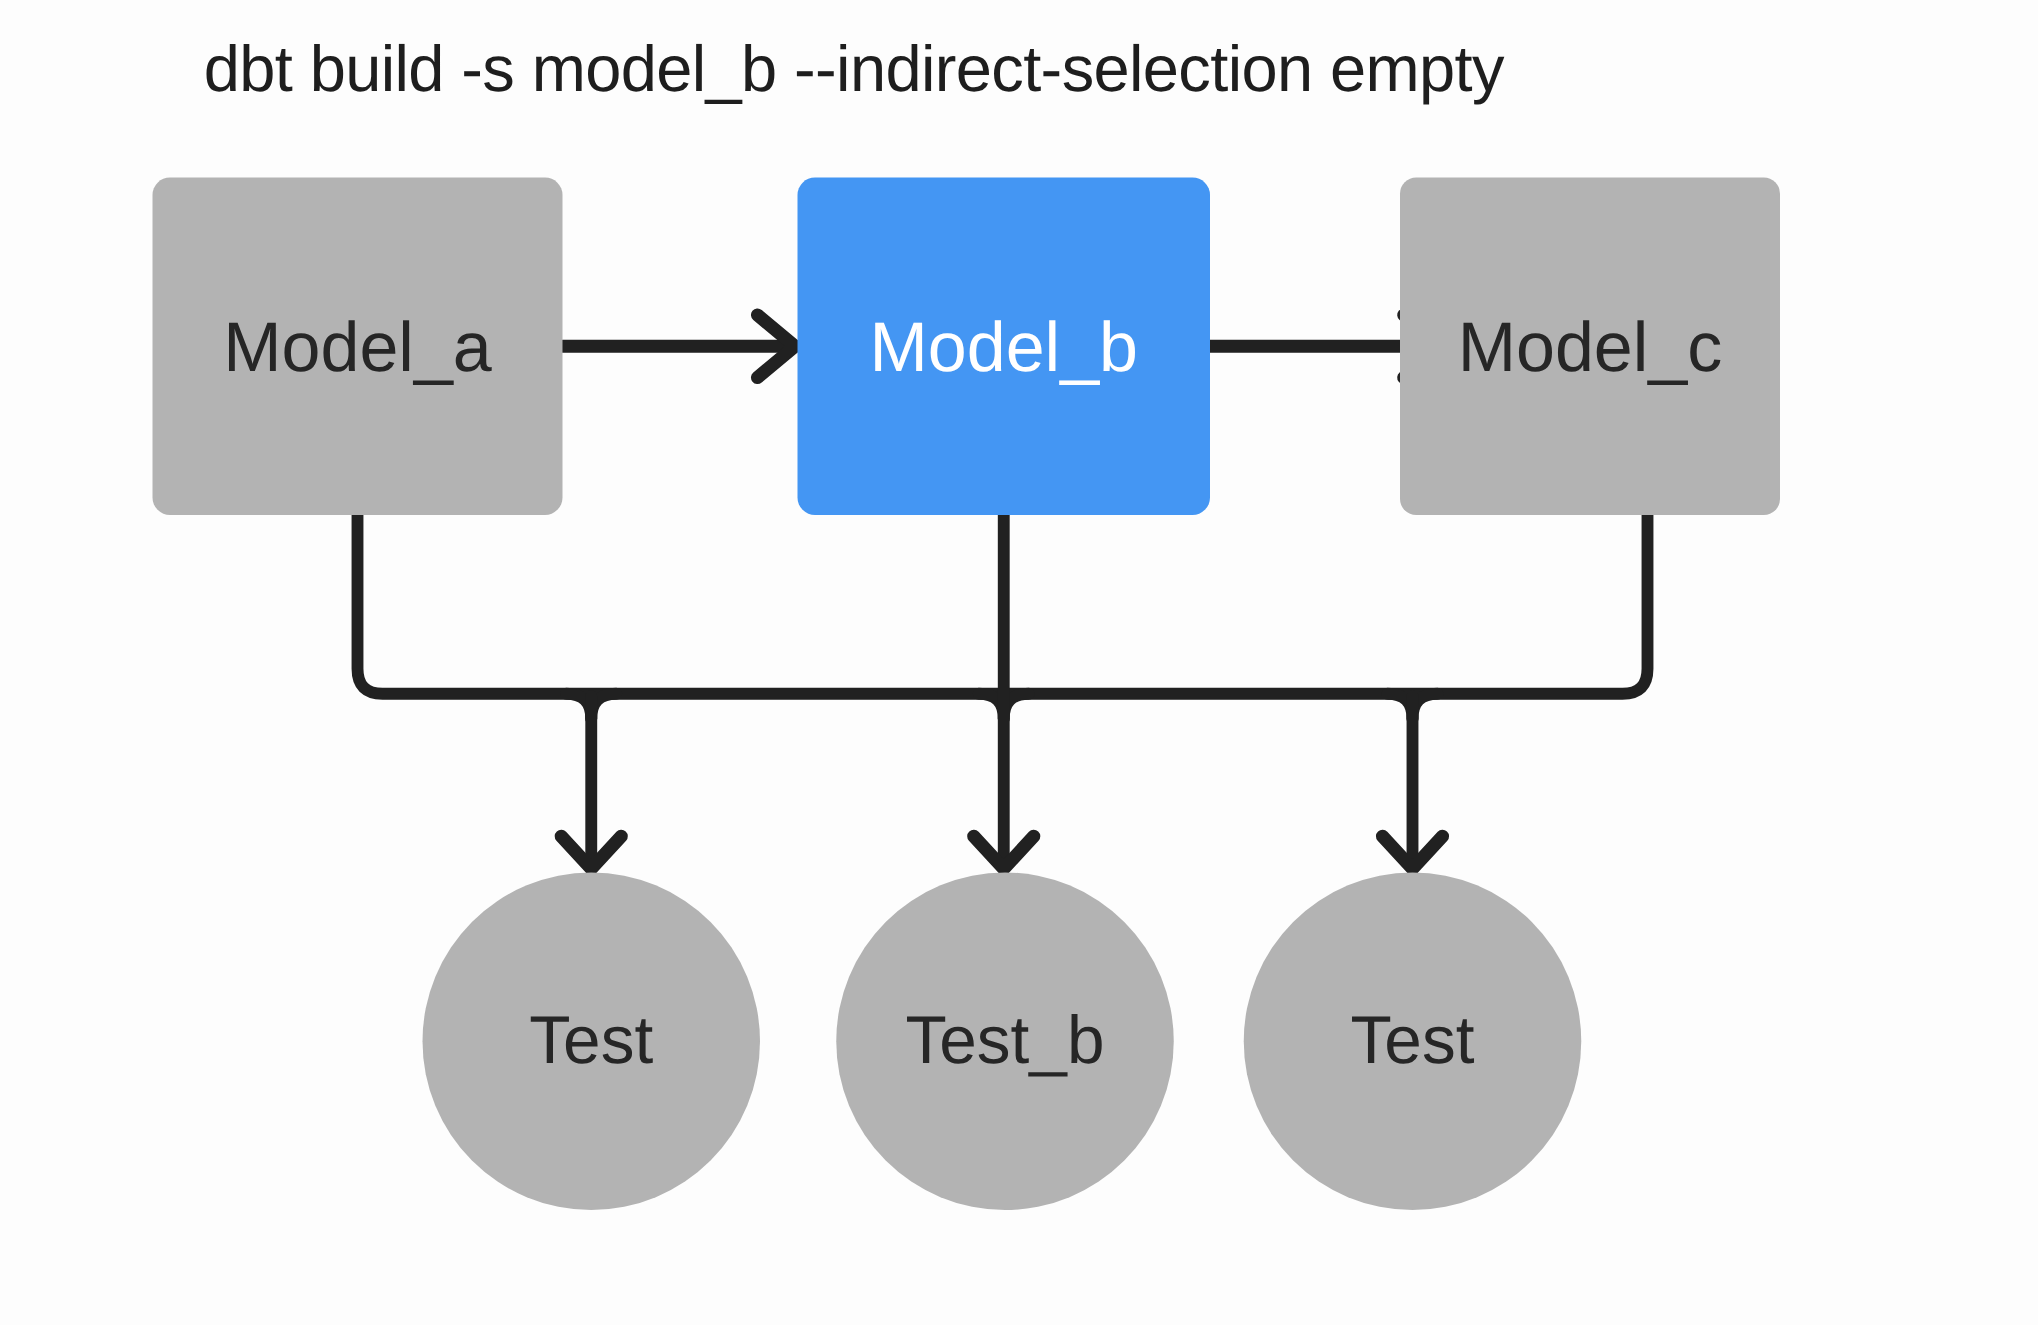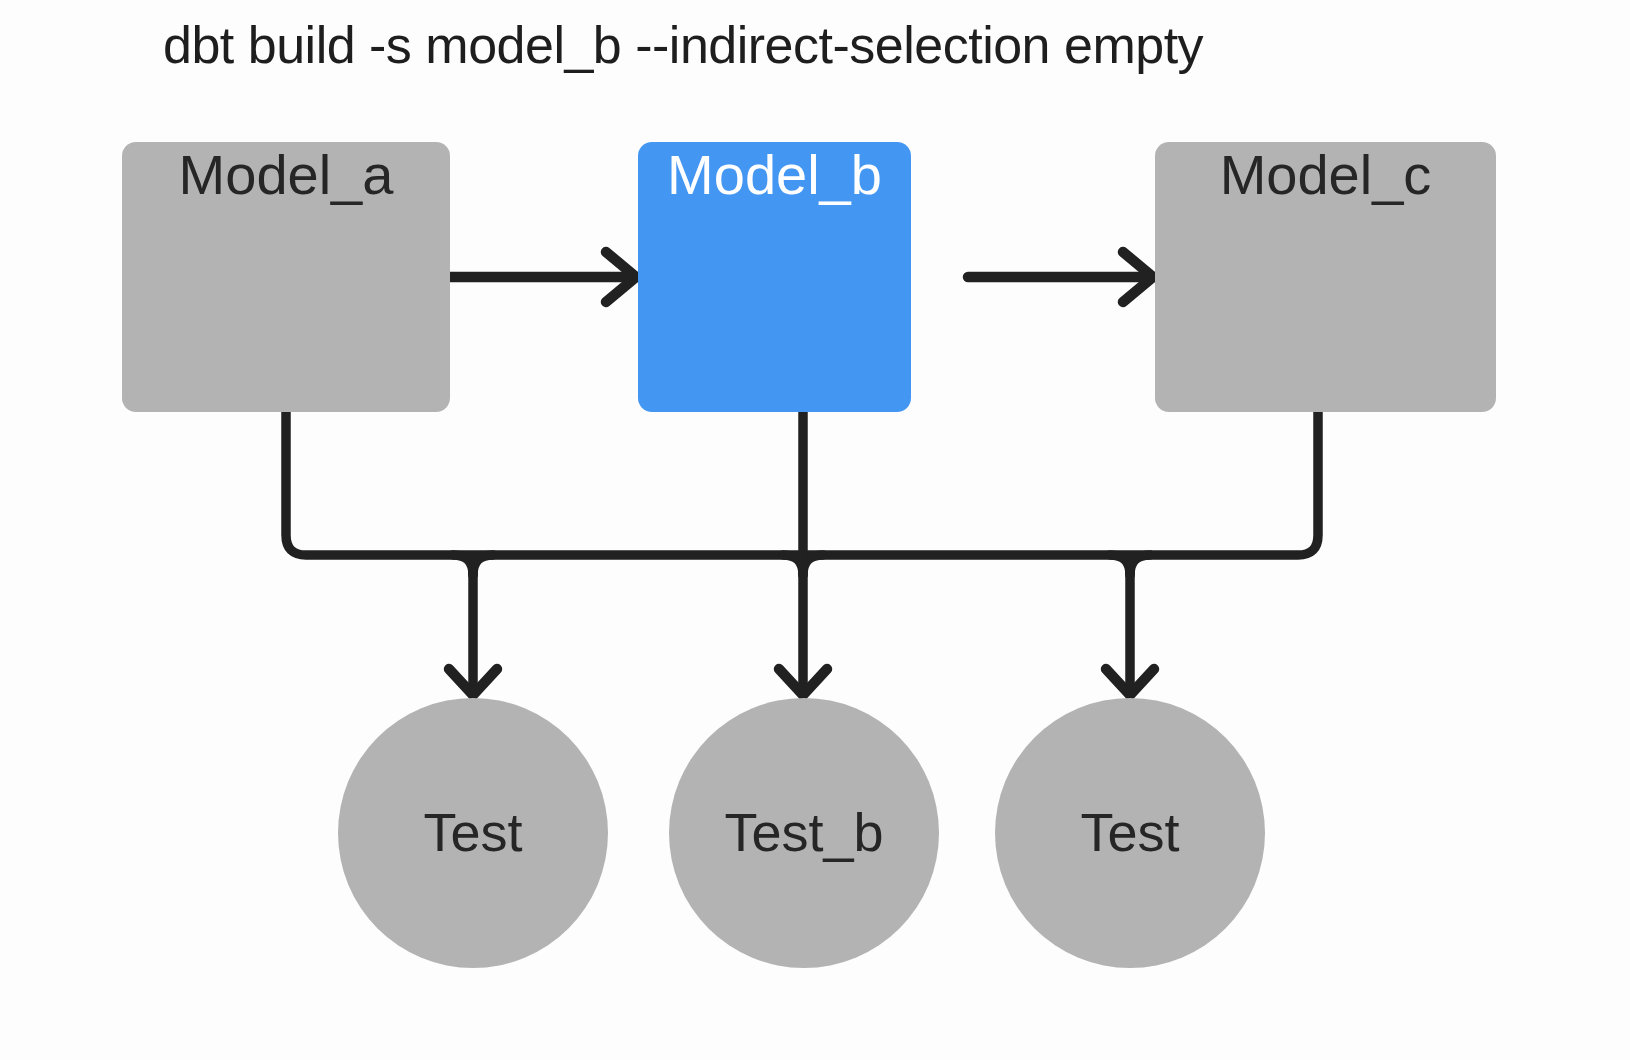--- a/index.html
+++ b/index.html
@@ -11,21 +11,21 @@
     position: relative;
     width: 1630px;
     height: 1060px;
     overflow: hidden;
     background: var(--background, #fdfdfd);
     font-family: "Liberation Sans", "DejaVu Sans", sans-serif;
   }
   .title {
     position: absolute;
     left: 163px;
-    top: 15px;
+    top: 26px;
     font-size: 52px;
     font-weight: 500;
     letter-spacing: -0.5px;
     color: var(--title-text, #1e1e1e);
     white-space: nowrap;
     z-index: 2;
   }
   #edges-layer {
     position: absolute;
     left: 0;
@@ -39,38 +39,39 @@
     stroke-linejoin: round;
   }
   #edges-layer path.shaft  { stroke-width: 9.5; }
   #edges-layer path.hshaft { stroke-width: 10.5; }
   #edges-layer path.head   { stroke-width: 10.5; }
   #edges-layer path.fillet { stroke-width: 9.5; }
   .node {
     position: absolute;
     z-index: 2;
     display: flex;
+    align-items: center;
     justify-content: center;
     text-align: center;
   }
   .box {
     top: 142px;
     height: 270px;
     border-radius: 14px;
     background: var(--node-default, #b3b3b3);
     font-size: 56px;
     color: var(--text-dark, #262626);
   }
   #model-a { left: 122px;  width: 328px; }
   #model-b {
-    left: 638px;  width: 273px;
+    left: 638px;  width: 330px;
     background: var(--node-selected, #4496f3);
     color: var(--text-on-selected, #ffffff);
   }
-  #model-c { left: 1155px; width: 341px; }
+  #model-c { left: 1120px; width: 304px; border-radius: 13px; }
   .circle {
     top: 698px;
     width: 270px;
     height: 270px;
     border-radius: 50%;
     background: var(--node-default, #b3b3b3);
     font-size: 54px;
     color: var(--text-dark, #262626);
     flex-direction: column;
     line-height: 1.55;

